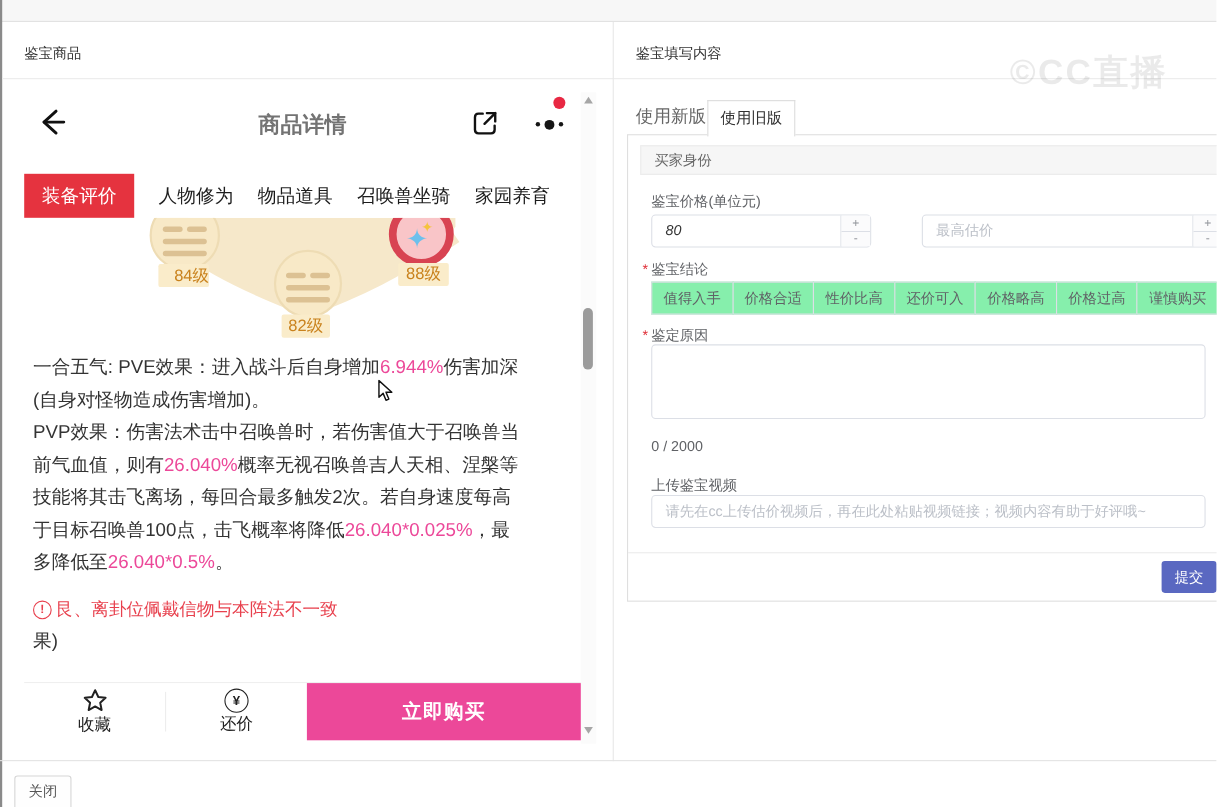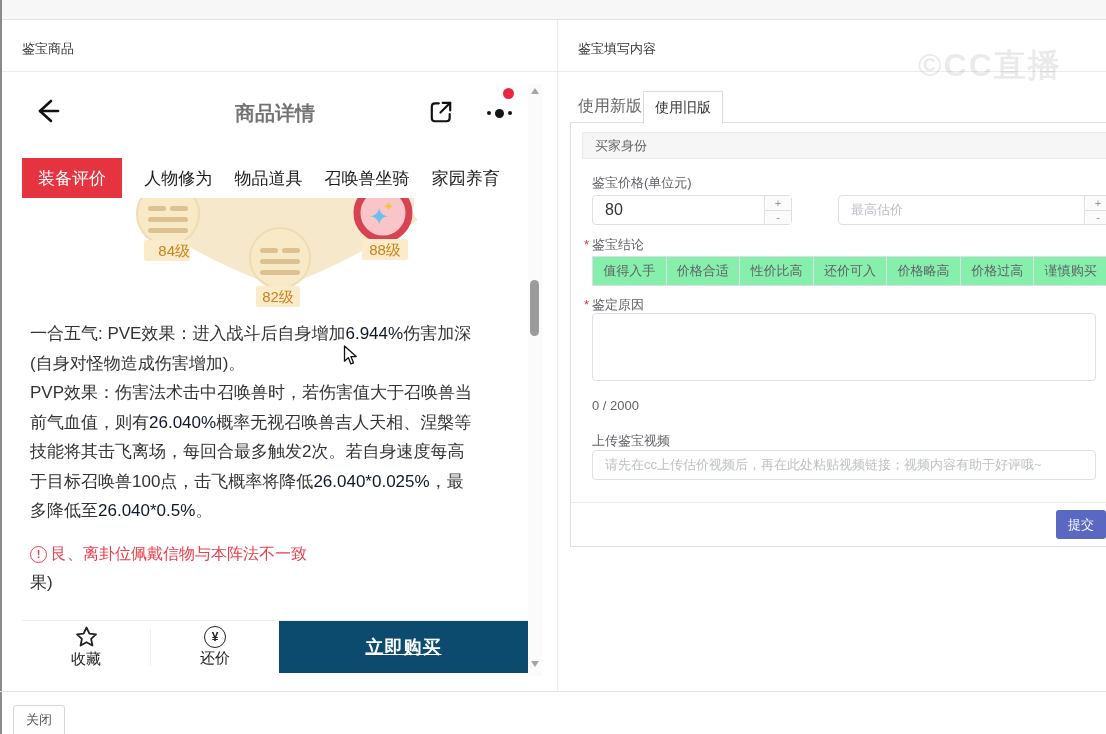--- a/index.html
+++ b/index.html
@@ -27,52 +27,52 @@
   .p-tab-rest{flex:1;display:flex;align-items:center;justify-content:space-evenly;padding-right:6px;}
   .p-tab{font-size:17px;color:#1c1c1c;}
 
   
   .badges{left:22px;top:198px;width:506px;height:120px;overflow:hidden;}
   .lvl{position:absolute;background:#faecca;color:#c9821d;font-size:15px;text-align:center;border-radius:2px;line-height:21px;}
 
   
   .desc{left:30px;top:319px;width:486px;font-size:17px;color:#333;}
   .desc .ln{height:29.5px;line-height:29.5px;white-space:nowrap;}
-  .seg-g{color:#0f172a;}
+  .seg-g{color:#ec4899;}
   .warnline{left:30px;top:542px;width:486px;height:24px;display:flex;align-items:center;color:#e8414e;font-size:16px;}
   .warn-ic{display:inline-flex;align-items:center;justify-content:center;width:15px;height:15px;border:1.5px solid #e8414e;border-radius:50%;font-size:11px;font-weight:700;margin-right:4px;flex:0 0 auto;}
   .notes{left:30px;top:568px;width:486px;font-size:17px;color:#333;}
   .notes .ln{height:29.5px;line-height:29.5px;white-space:nowrap;}
 
   
   .actionbar{left:22px;top:620px;width:506px;height:52px;background:#fff;border-top:1px solid #efefef;display:flex;z-index:6;}
   .act-cell{width:128px;display:flex;flex-direction:column;align-items:center;justify-content:center;gap:1px;cursor:pointer;}
   .act-label{font-size:15px;color:#222;}
   .act-sep{width:1px;height:36px;background:#ededed;align-self:center;}
-  .buy-btn{flex:1;background:#0c4a6e;color:#fff;font-size:18px;font-weight:700;display:flex;align-items:center;justify-content:center;letter-spacing:1px;cursor:pointer;text-decoration:underline;}
+  .buy-btn{flex:1;background:#ec4899;color:#fff;font-size:18px;font-weight:700;display:flex;align-items:center;justify-content:center;letter-spacing:1px;cursor:pointer;}
   .yen-ic{width:20px;height:20px;border:1.6px solid #222;border-radius:50%;display:flex;align-items:center;justify-content:center;font-size:12px;font-weight:700;color:#222;}
 
   
   .sb-track{left:528px;top:84px;width:14px;height:592px;background:#fbfbfb;}
   .sb-up{left:531px;top:88px;width:0;height:0;border-left:4px solid transparent;border-right:4px solid transparent;border-bottom:6px solid #a6a6a6;}
   .sb-down{left:531px;top:661px;width:0;height:0;border-left:4px solid transparent;border-right:4px solid transparent;border-top:6px solid #a6a6a6;}
   .sb-thumb{left:530px;top:280px;width:9px;height:56px;background:#9b9b9b;border-radius:5px;}
 
   .close-btn{left:13px;top:705px;width:50px;height:30px;border:1px solid #d6d6d6;border-radius:3px;background:#fefefe;font-size:13px;color:#555;text-align:center;line-height:28px;cursor:pointer;}
 
   
   .watermark{left:918px;top:44px;width:200px;font-size:32px;font-weight:700;color:#000;opacity:0.08;letter-spacing:2px;z-index:50;pointer-events:none;}
   .f-tab-new{left:578px;top:90px;width:64px;height:32px;font-size:16px;color:#666;display:flex;align-items:center;justify-content:center;cursor:pointer;}
   .f-tab-old{left:643px;top:91px;width:78px;height:32px;background:#fff;border:1px solid #dcdcdc;border-bottom:none;z-index:3;font-size:14px;color:#303030;display:flex;align-items:center;justify-content:center;cursor:pointer;}
   .f-box{left:570px;top:122px;width:600px;height:423px;border:1px solid #dfdfdf;background:#fff;}
   .buyer-bar{left:582px;top:132px;width:588px;height:27px;background:#f6f6f6;border:1px solid #ebebeb;box-sizing:border-box;font-size:13px;color:#666;line-height:25px;padding-left:12px;}
   .f-label{font-size:13px;color:#606266;}
   .req-star{color:#e0333c;font-size:13px;}
   .n-input{border:1px solid #dcdfe6;border-radius:4px;background:#fff;box-sizing:border-box;}
-  .n-val{position:absolute;left:12px;top:0;line-height:28px;font-size:16px;color:#333;}
+  .n-val{position:absolute;left:12px;top:0;line-height:28px;font-size:13px;color:#333;font-style:italic;}
   .n-ph{position:absolute;left:12px;top:0;line-height:28px;font-size:13px;color:#bcc0c8;white-space:nowrap;overflow:hidden;}
   .stepper{position:absolute;right:0;top:0;bottom:0;width:26px;border-left:1px solid #dcdfe6;display:flex;flex-direction:column;}
   .stepper span{flex:1;display:flex;align-items:center;justify-content:center;font-size:11px;color:#909399;background:#fbfbfc;cursor:pointer;}
   .stepper span:first-child{border-bottom:1px solid #dcdfe6;}
   .opt-group{left:592px;top:256px;width:516px;height:30px;display:flex;}
   .opt-btn{flex:1;border:1px solid #dcdfe6;margin-left:-1px;background:#86efac;font-size:13px;color:#606266;display:flex;align-items:center;justify-content:center;cursor:pointer;box-sizing:border-box;}
   .opt-btn:first-child{margin-left:0;}
   .ta{left:592px;top:313px;width:504px;height:68px;border:1px solid #dcdfe6;border-radius:4px;background:#fff;box-sizing:border-box;}
   .foot-div{left:571px;top:502px;width:599px;height:1px;background:#ececec;}
   .submit-btn{left:1056px;top:510px;width:50px;height:29px;background:#5a68c1;border-radius:3px;color:#fff;font-size:13px;text-align:center;line-height:29px;cursor:pointer;}

